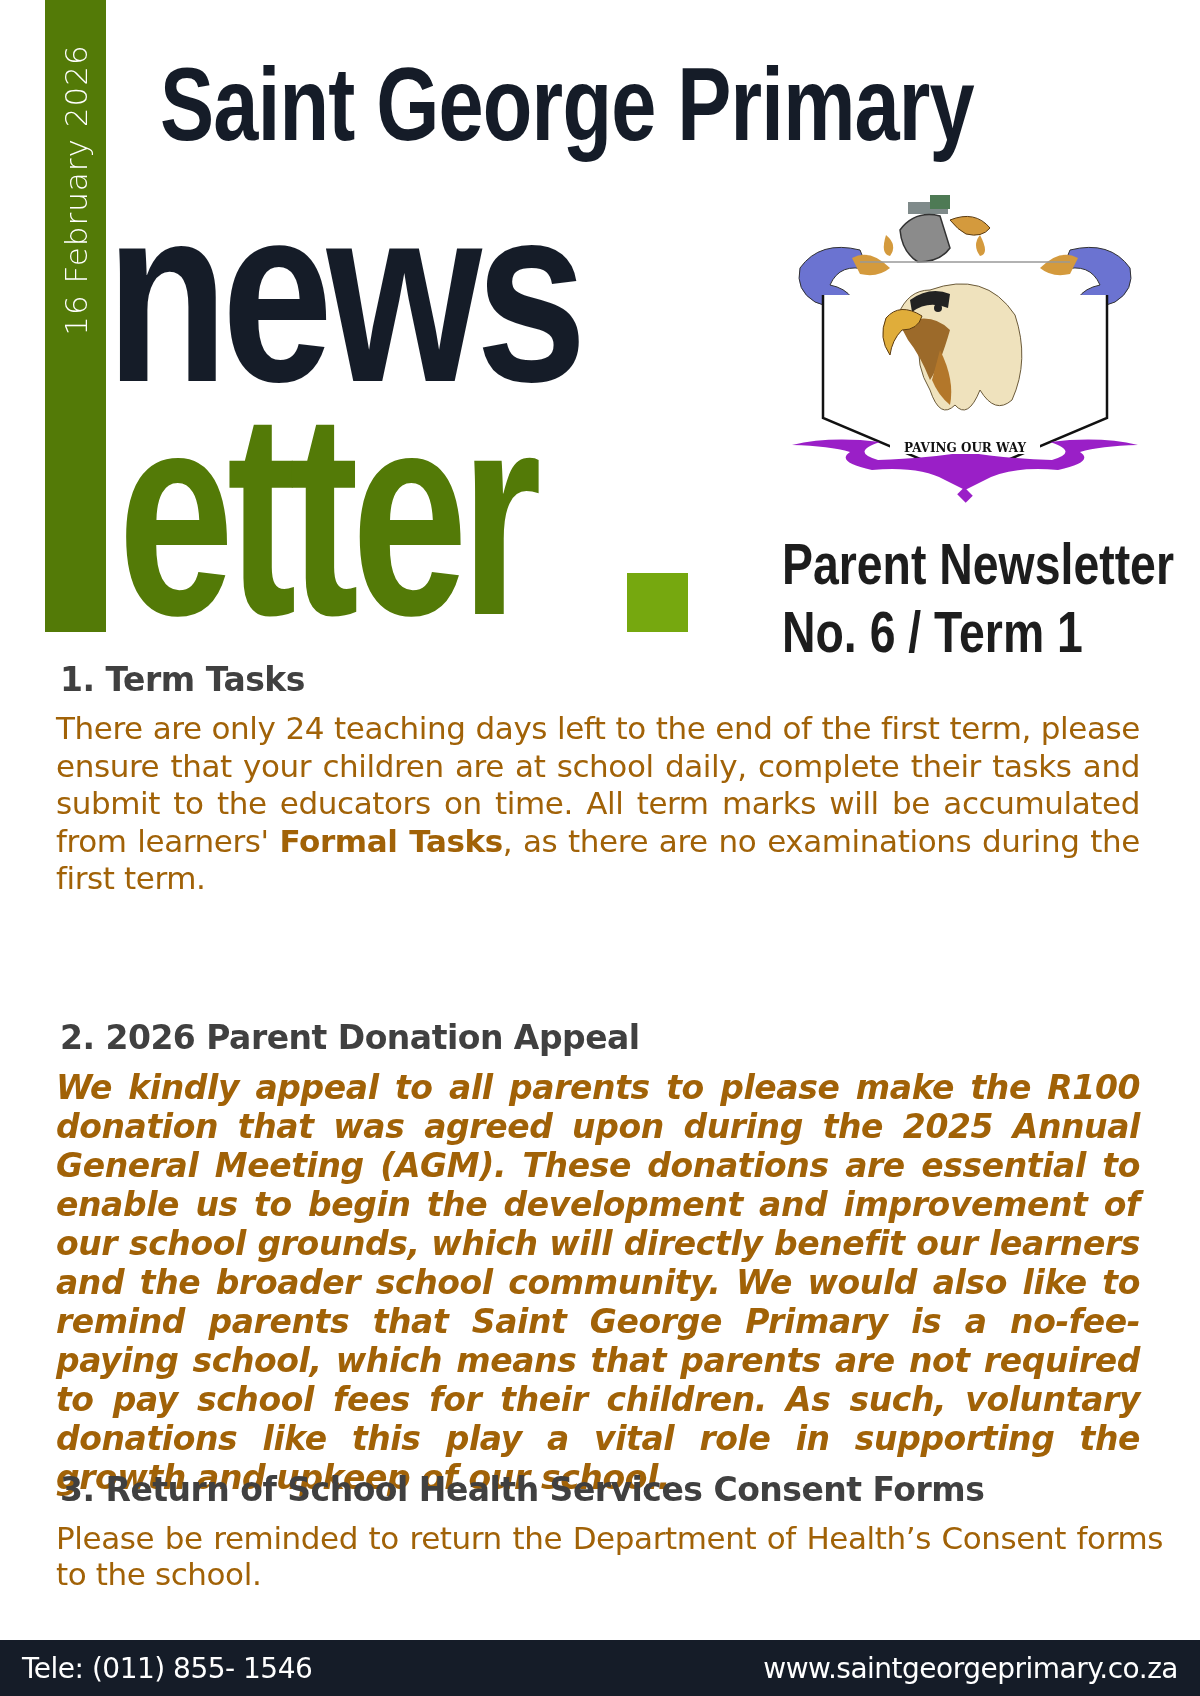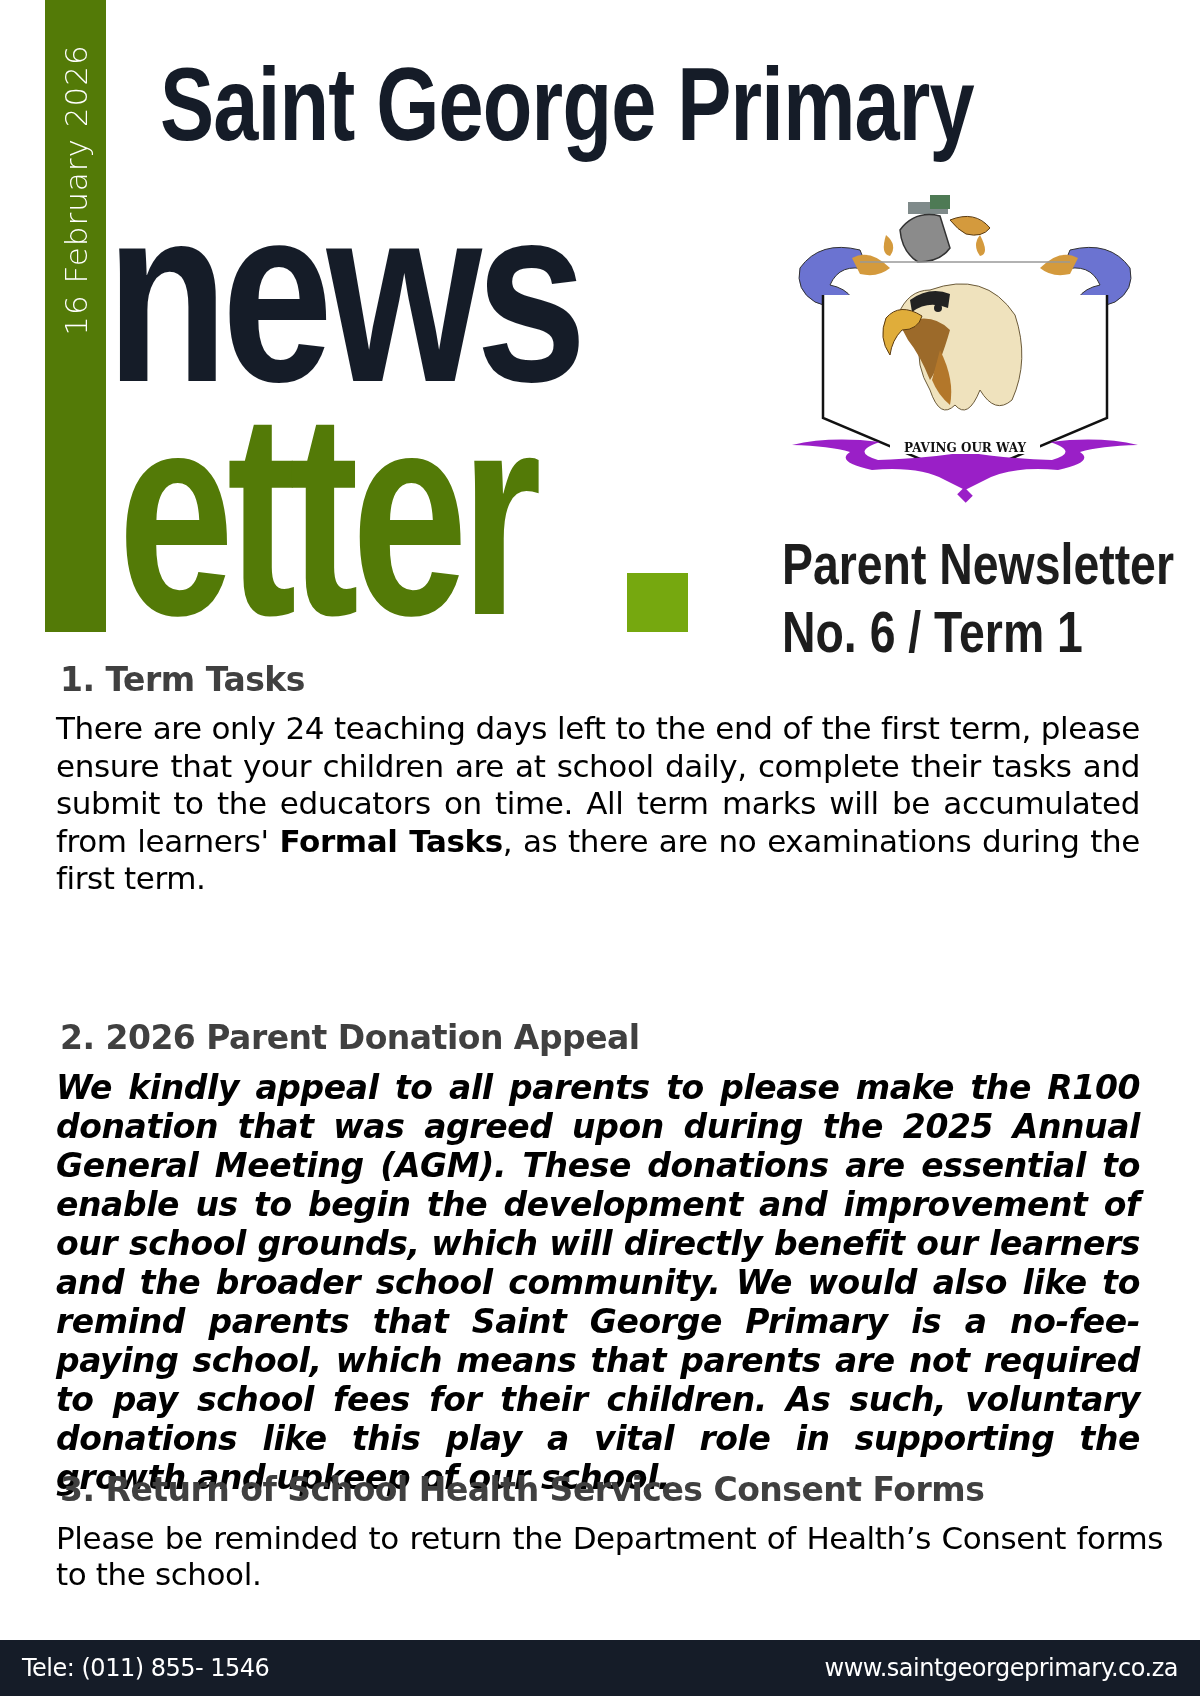--- a/index.html
+++ b/index.html
@@ -15,29 +15,29 @@
   .word-letter { position:absolute; left:118px; top:388px; font-family:"Liberation Sans", sans-serif; font-weight:bold; font-size:290px; line-height:250px; color:#537a07; transform:scaleX(0.72); transform-origin:left top; letter-spacing:-10px; white-space:nowrap; }
   .letter-dot { position:absolute; left:627px; top:573px; width:61px; height:59px; background:#76a80f; }
 
   .crest { position:absolute; left:790px; top:190px; width:350px; height:330px; }
 
   .subtitle { position:absolute; left:740px; top:530px; width:420px; text-align:left; font-family:"Liberation Sans", sans-serif; font-weight:bold; color:#1d1d1d; }
   .subtitle .line { display:block; font-size:58px; line-height:68px; transform:scaleX(0.80); transform-origin:center; white-space:nowrap; }
 
   .section { position:absolute; left:48px; width:1092px; }
   .section h2 { margin:12px; font-family:"DejaVu Sans", sans-serif; font-weight:bold; font-size:33px; line-height:36px; color:#404040; letter-spacing:-0.5px; }
-  .section p { margin:0; padding-left:8px; font-family:"DejaVu Sans", sans-serif; font-size:31px; line-height:37.5px; text-align:justify; color:#000000; letter-spacing:-0.4px; }
+  .section p { margin:0; padding-left:8px; font-family:"DejaVu Sans", sans-serif; font-size:31px; line-height:37.5px; text-align:justify; color:#a16207; letter-spacing:-0.4px; }
   .section p b { font-weight:bold; }
   .sec1 { top:650px; }
   .sec2 { top:1008px; }
   .sec2 p { font-style:italic; font-weight:bold; font-size:33px; line-height:39px; }
   .sec3 { top:1460px; width:1115px; }
   .sec3 p { line-height:36px; }
 
-  .footer { position:absolute; left:0; top:1640px; width:1200px; height:56px; background:#151c28; color:#ffffff; display:flex; align-items:center; justify-content:space-between; padding:0 22px 0 22px; box-sizing:border-box; font-family:"DejaVu Sans", sans-serif; font-size:24px; letter-spacing:-0.5px; }
+  .footer { position:absolute; left:0; top:1640px; width:1200px; height:56px; background:#151c28; color:#ffffff; display:flex; align-items:center; justify-content:space-between; padding:0 22px 0 22px; box-sizing:border-box; font-family:"DejaVu Sans", sans-serif; font-size:28px; letter-spacing:-0.5px; }
 </style>
 </head>
 <body>
 
 <div class="green-bar"></div>
 <div class="date-vertical">
   <span>16 February 2026</span>
 </div>
 
 <div class="school-title">Saint George Primary</div>

